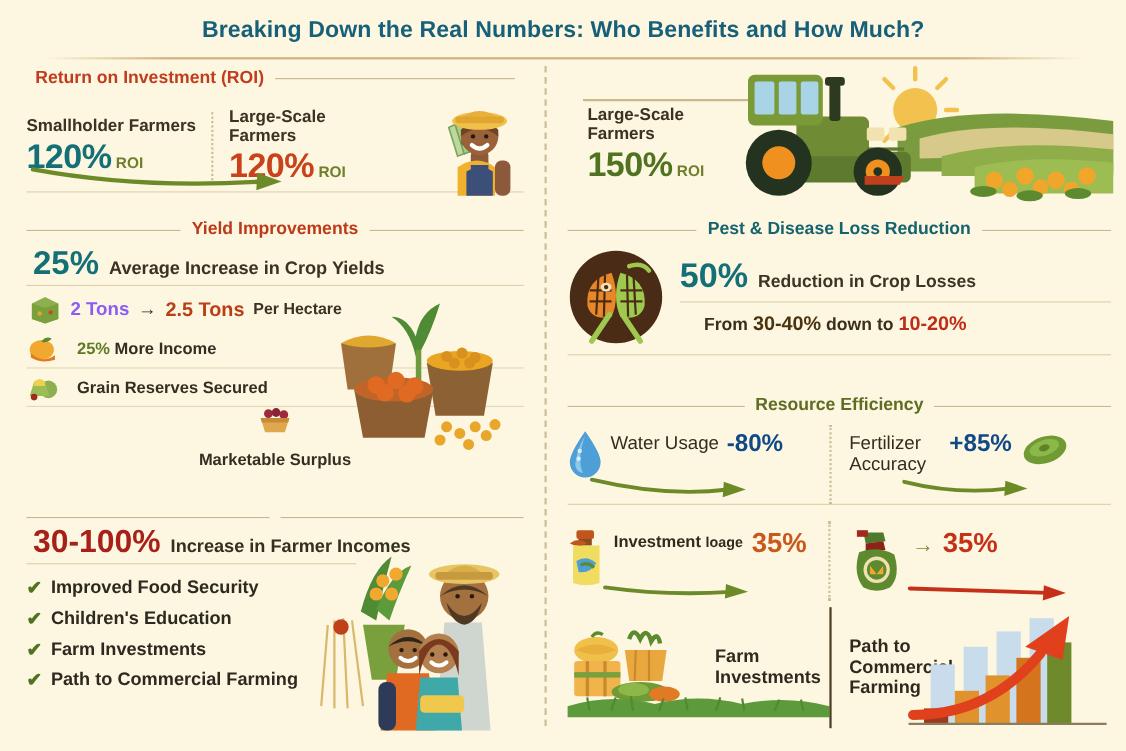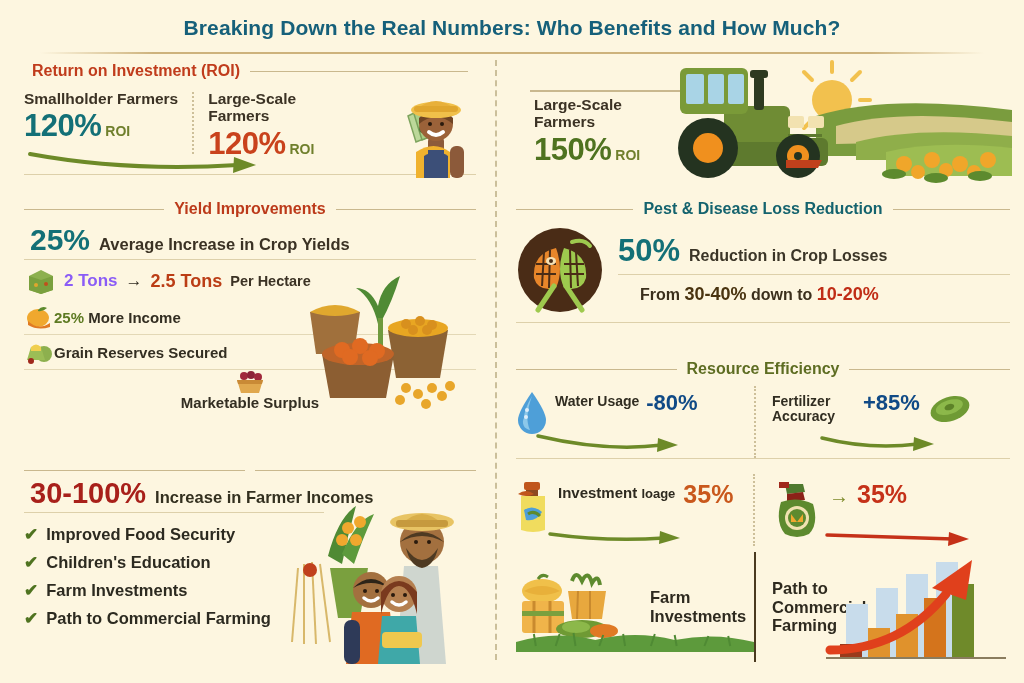--- a/index.html
+++ b/index.html
@@ -28,21 +28,21 @@
   .sechead .ln{flex:1;height:1px;background:#c9b88e;}
   .sechead .tx{white-space:nowrap;}
   .hrule{height:1px;background:#ddd0aa;}
 
   
   .panel{position:absolute;box-sizing:border-box;}
 
   
   #roi-left{left:24px;top:62px;width:452px;height:128px;}
   #roi-left .sechead{color:#c03c1c;margin-bottom:6px;padding:0 8px;}
-  .roi-row{display:flex;align-items:flex-start;position:relative;height:88px;}
+  .roi-row{display:flex;align-items:center;position:relative;height:88px;}
   .roi-col{padding-top:4px;}
   .roi-lbl{font-size:15.5px;font-weight:bold;color:#3b3224;line-height:1.12;}
   .roi-num{font-size:31px;font-weight:bold;line-height:1;margin-top:3px;display:flex;align-items:baseline;gap:4px;}
   .roi-num .pct{letter-spacing:-.5px;}
   .roi-suffix{font-size:14px;font-weight:bold;color:#6f7f2c;}
   .roi-sep{border-left:2px dotted #cdbf99;height:62px;margin:6px 14px 0 14px;}
   .arrow-sweep{position:absolute;left:4px;bottom:2px;width:250px;height:24px;}
 
   
   #roi-right{left:516px;top:62px;width:494px;height:128px;}
@@ -55,21 +55,21 @@
   .big-stat{display:flex;align-items:baseline;gap:9px;margin:7px 0 4px 6px;}
   .big-stat .n{font-size:30px;font-weight:bold;line-height:1;}
   .big-stat .t{font-size:16.5px;font-weight:bold;color:#3b3224;}
   .tons-row{display:flex;align-items:center;gap:8px;margin:8px 0 0 2px;font-weight:bold;}
   .tons-row .ic{width:30px;height:26px;flex:none;}
   .tons-row .a{font-size:17px;color:#8b5cf6;}
   .tons-row .b{font-size:18px;color:#bb3d15;}
   .tons-row .c{font-size:14.5px;color:#3b3224;}
   .tons-row .arw{color:#2f2a20;font-size:17px;}
   .ylist{margin-top:6px;}
-  .yrow{display:flex;align-items:center;gap:0;height:34px;border-bottom:1px solid #e3d8b6;}
+  .yrow{display:flex;align-items:center;gap:16px;height:34px;border-bottom:1px solid #e3d8b6;}
   .yrow:last-child{border-bottom:none;flex-direction:column;}
   .yrow .ic{width:30px;height:24px;flex:none;}
   .yrow .lab{font-size:15px;font-weight:bold;color:#332e22;}
   .yrow .lab .g{color:#5d7a22;}
 
   
   #income{left:24px;top:470px;width:452px;height:196px;}
   #income .sechead{color:#5d7320;margin-bottom:4px;}
   .inc-stat{display:flex;align-items:baseline;gap:9px;margin:8px 0 4px 6px;}
   .inc-stat .n{font-size:29px;font-weight:bold;color:#a8201a;line-height:1;}
@@ -90,21 +90,21 @@
   .pest-from{font-size:16px;font-weight:bold;color:#3b2f1c;margin-top:9px;padding-left:22px;}
   .pest-from .d{font-size:18px;color:#4a3410;}
   .pest-from .r{font-size:18px;color:#c02d16;}
 
   
   #resource{left:516px;top:360px;width:494px;height:130px;}
   #resource .sechead{color:#5e6d22;margin-bottom:4px;}
   .res-grid{display:flex;margin-top:8px;height:72px;}
   .res-cell{flex:1;position:relative;display:flex;align-items:flex-start;gap:7px;padding-top:4px;}
   .res-cell.right{padding-left:16px;border-left:2px dotted #cdbf99;}
-  .res-lbl{font-size:14px;font-weight:bold;color:#312d21;line-height:1.1;padding-top:4px;}
+  .res-lbl{font-size:17px;font-weight:normal;color:#312d21;line-height:1.1;padding-top:4px;}
   .res-val{font-size:22px;font-weight:bold;color:#104a86;line-height:1;padding-top:2px;}
   .res-arrow{position:absolute;left:20px;bottom:6px;width:150px;height:20px;}
 
   
   #pestrow{left:516px;top:474px;width:494px;height:76px;}
   .pest-grid{display:flex;height:72px;}
   .pest-cell{flex:1;position:relative;display:flex;align-items:flex-start;gap:8px;padding-top:6px;}
   .pest-cell.right{padding-left:18px;border-left:2px dotted #cdbf99;}
   .pl-lbl{font-size:15px;font-weight:bold;color:#2e2a1f;padding-top:4px;}
   .pl-lbl .sm{font-size:13px;}

